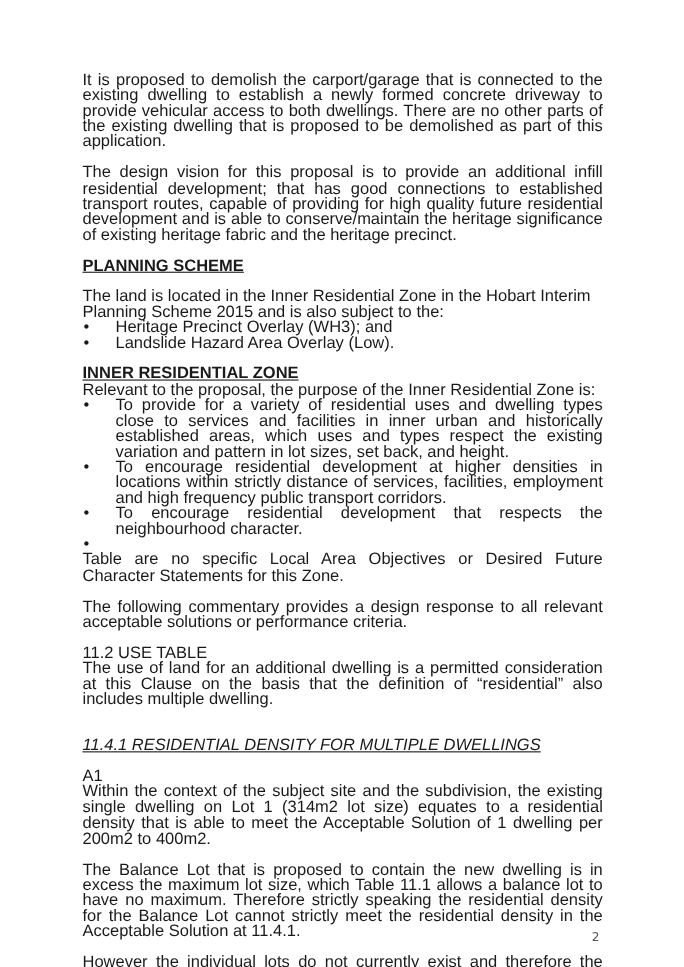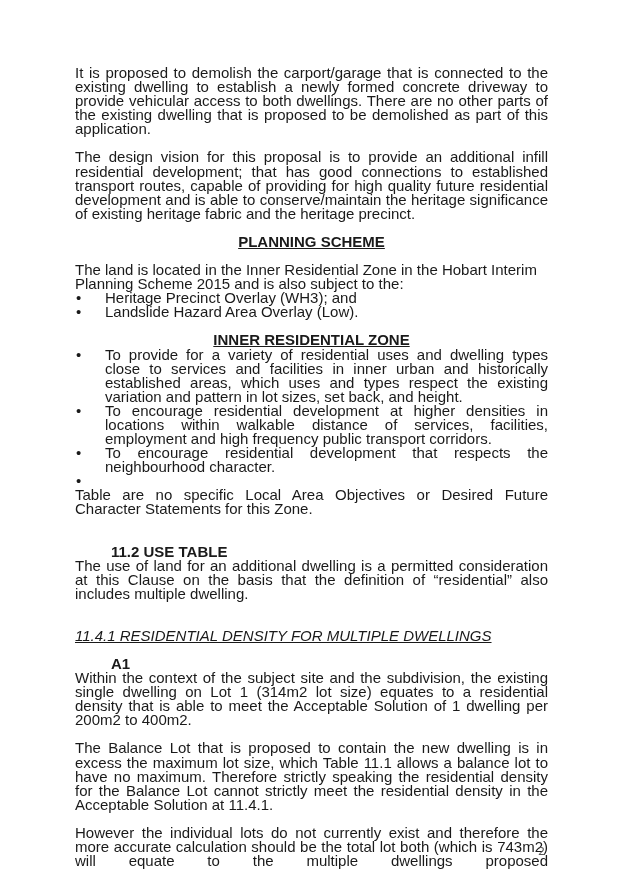--- a/index.html
+++ b/index.html
@@ -5,22 +5,22 @@
   html, body { margin: 0; padding: 0; background: #ffffff; }
   body { width: 622px; height: 879px; position: relative; overflow: hidden; }
   .page {
     position: absolute; left: 75px; top: 66px; width: 473px;
     font-family: "Liberation Sans", sans-serif;
     font-size: 15px; line-height: 14.1px; color: #1a1a1a;
   }
   p { margin: 0; }
   .just { text-align: justify; }
   .gap { height: 14px; }
-  .h-u { font-weight: bold; text-decoration: underline; text-align: center; }
-  .h-b { font-weight: bold; margin-left: 36px; }
+  .h-u { font-weight: bold; text-decoration: underline; }
+  .h-b { font-weight: normal; }
   .h-ul { text-decoration: underline; font-style: italic; }
   ul.bl { list-style: none; margin: 0; padding: 0; }
   ul.bl li { position: relative; padding-left: 30px; text-align: justify; }
   ul.bl li .dot { position: absolute; left: 1px; top: 0; }
   .pnum {
     position: absolute; left: 538px; top: 845px;
     font-family: "DejaVu Sans", sans-serif; font-size: 11px; color: #555;
   }
 </style>
 </head>
@@ -35,29 +35,31 @@
   <p class="h-u">PLANNING SCHEME</p>
   <div class="gap"></div>
   <p>The land is located in the Inner Residential Zone in the Hobart Interim Planning Scheme 2015 and is also subject to the:</p>
   <ul class="bl">
     <li><span class="dot">•</span><span>Heritage Precinct Overlay (WH3); and</span></li>
     <li><span class="dot">•</span><span>Landslide Hazard Area Overlay (Low).</span></li>
   </ul>
   <div class="gap"></div>
 
   <p class="h-u">INNER RESIDENTIAL ZONE</p>
+  <p>Relevant to the proposal, the purpose of the Inner Residential Zone is:</p>
   <ul class="bl">
     <li><span class="dot">•</span><span>To provide for a variety of residential uses and dwelling types close to services and facilities in inner urban and historically established areas, which uses and types respect the existing variation and pattern in lot sizes, set back, and height.</span></li>
-    <li><span class="dot">•</span><span>To encourage residential development at higher densities in locations within walkable distance of services, facilities, employment and high frequency public transport corridors.</span></li>
+    <li><span class="dot">•</span><span>To encourage residential development at higher densities in locations within strictly distance of services, facilities, employment and high frequency public transport corridors.</span></li>
     <li><span class="dot">•</span><span>To encourage residential development that respects the neighbourhood character.</span></li>
     <li><span class="dot">•</span></li>
   </ul>
   <div class="gap"></div>
   <p class="just">Table are no specific Local Area Objectives or Desired Future Character Statements for this Zone.</p>
   <div class="gap"></div>
+  <p class="just">The following commentary provides a design response to all relevant acceptable solutions or performance criteria.</p>
   <div class="gap"></div>
 
   <p class="h-b">11.2 USE TABLE</p>
   <p class="just">The use of land for an additional dwelling is a permitted consideration at this Clause on the basis that the definition of “residential” also includes multiple dwelling.</p>
   <div class="gap"></div>
 
   <div class="gap"></div>
   <p class="h-ul">11.4.1 RESIDENTIAL DENSITY FOR MULTIPLE DWELLINGS</p>
   <div class="gap"></div>
   <p class="h-b">A1</p>

